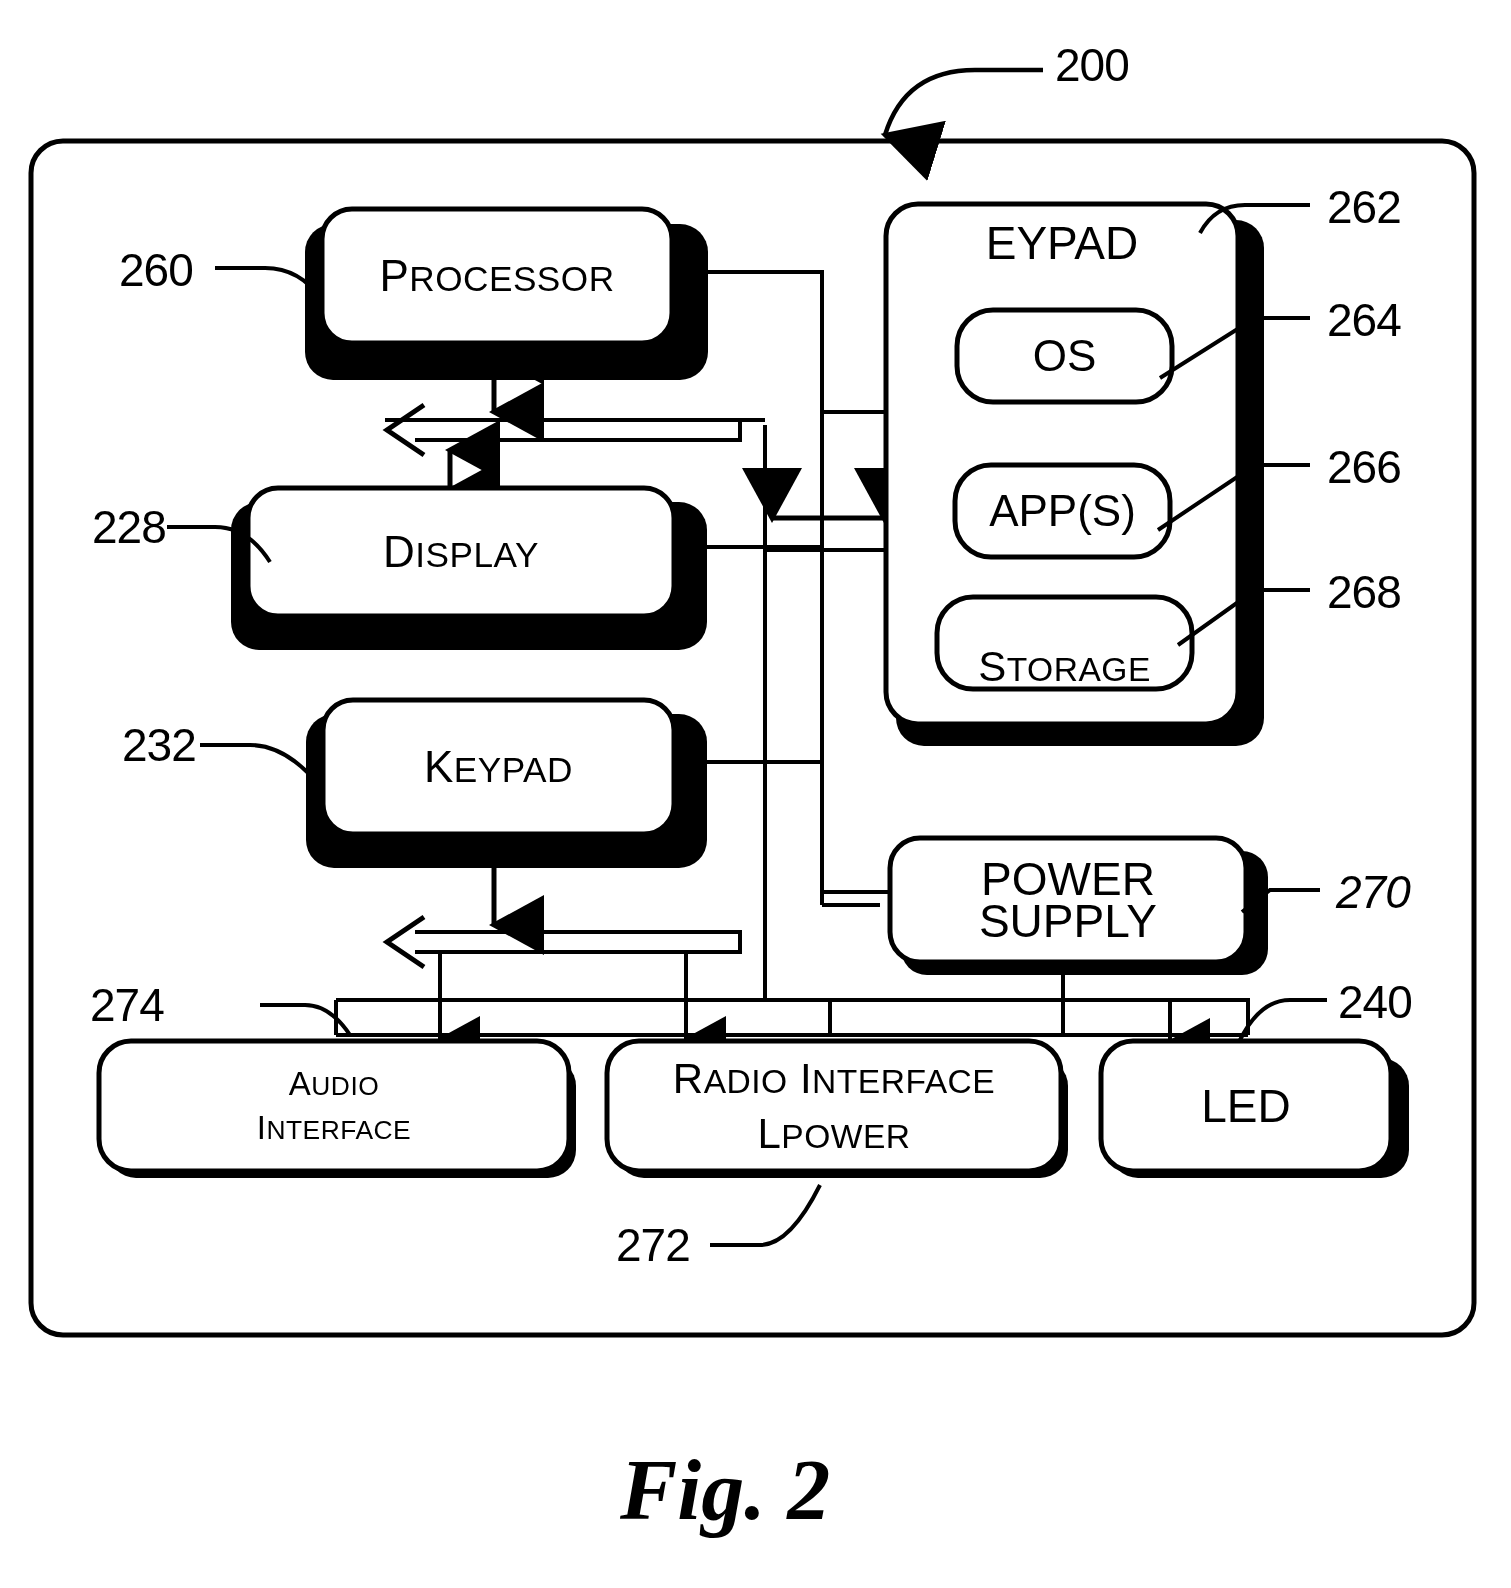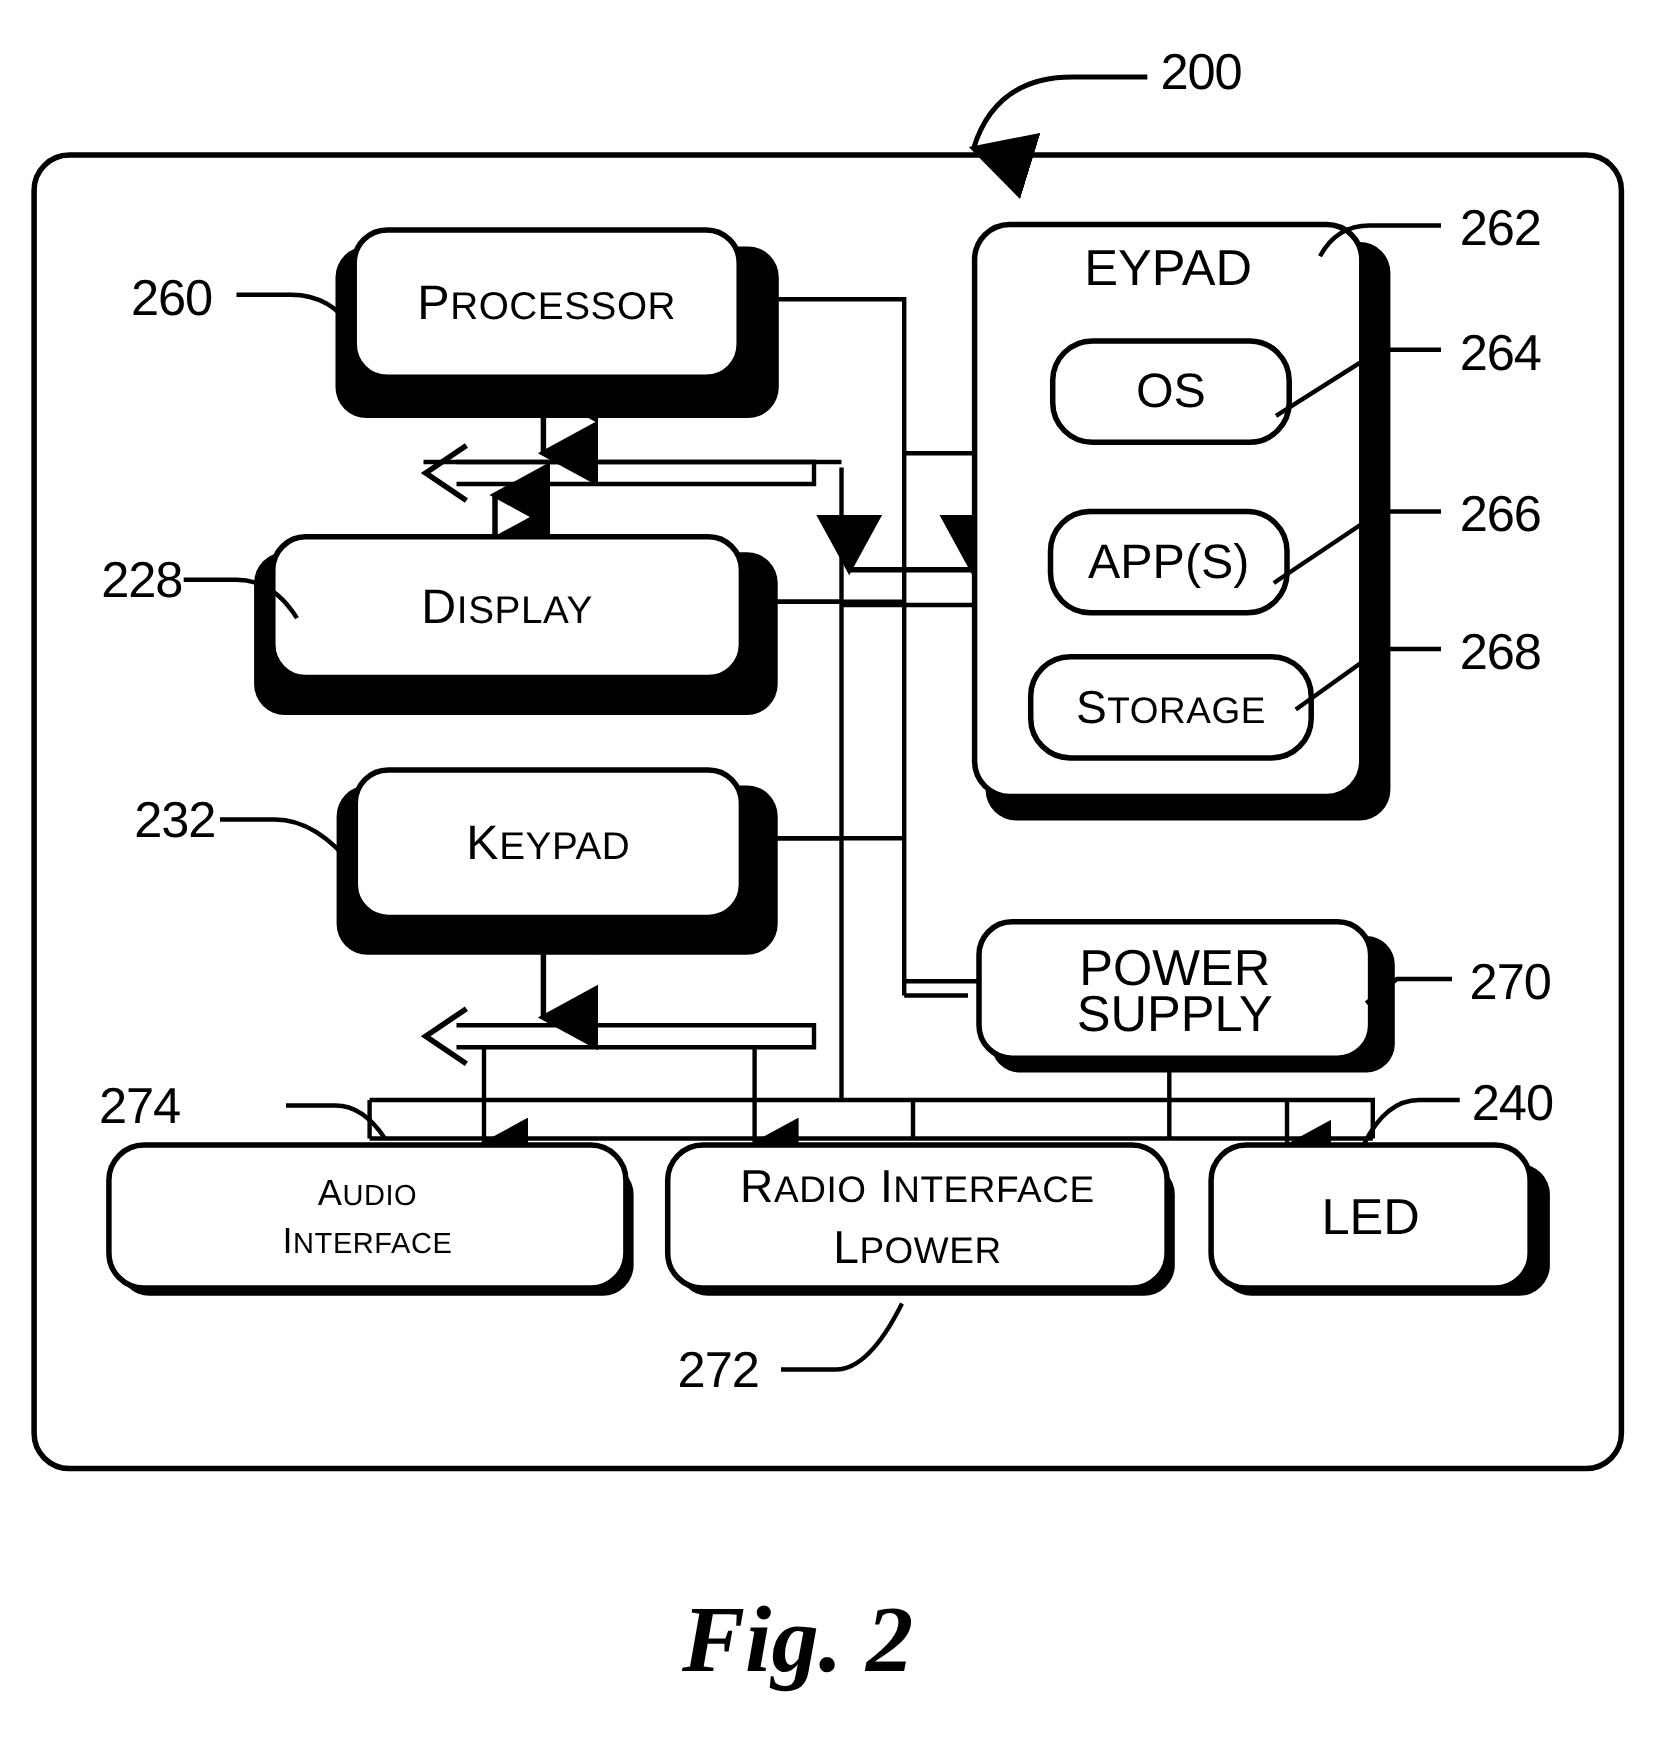--- a/index.html
+++ b/index.html
@@ -166,21 +166,21 @@
   </svg>
 
   <div class="refnum" style="left:1055px;top:38px;">200</div>
   <div class="refnum" style="left:119px;top:243px;">260</div>
   <div class="refnum" style="left:1327px;top:180px;">262</div>
   <div class="refnum" style="left:1327px;top:293px;">264</div>
   <div class="refnum" style="left:1327px;top:440px;">266</div>
   <div class="refnum" style="left:1327px;top:565px;">268</div>
   <div class="refnum" style="left:92px;top:500px;">228</div>
   <div class="refnum" style="left:122px;top:718px;">232</div>
-  <div class="refnum" style="left:1336px;top:865px;">270</div>
+  <div class="refnum" style="left:1336px;top:865px;font-style:italic;">270</div>
   <div class="refnum" style="left:90px;top:978px;">274</div>
   <div class="refnum" style="left:1338px;top:975px;">240</div>
   <div class="refnum" style="left:616px;top:1218px;">272</div>
 
   <div class="boxlabel sc" style="left:322px;top:209px;width:350px;height:134px;font-size:44px;">
     <span><span class="cap">P</span><span class="sm">ROCESSOR</span></span>
   </div>
 
   <div class="boxlabel sc" style="left:248px;top:488px;width:426px;height:128px;font-size:44px;text-align:center;">
     <span><span class="cap">D</span><span class="sm">ISPLAY</span></span>
@@ -189,21 +189,21 @@
   <div class="boxlabel sc" style="left:323px;top:700px;width:351px;height:134px;font-size:44px;">
     <span><span class="cap">K</span><span class="sm">EYPAD</span></span>
   </div>
 
   <div class="boxlabel plain" style="left:886px;top:212px;width:352px;height:62px;font-size:46px;">EYPAD</div>
 
   <div class="boxlabel plain" style="left:957px;top:310px;width:215px;height:92px;font-size:44px;">OS</div>
 
   <div class="boxlabel plain" style="left:955px;top:465px;width:215px;height:92px;font-size:44px;">APP(S)</div>
 
-  <div class="boxlabel sc" style="left:937px;top:597px;width:255px;height:92px;font-size:42px;">
+  <div class="boxlabel sc" style="left:937px;top:621px;width:255px;height:92px;font-size:42px;">
     <span><span class="cap">S</span><span class="sm">TORAGE</span></span>
   </div>
 
   <div class="boxlabel plain" style="left:890px;top:838px;width:356px;height:124px;font-size:46px;line-height:0.92;flex-direction:column;">
     <span>POWER</span>
     <span>SUPPLY</span>
   </div>
 
   <div class="boxlabel sc" style="left:99px;top:1041px;width:470px;height:130px;font-size:33px;line-height:1.32;flex-direction:column;">
     <span><span class="cap">A</span><span class="sm">UDIO</span></span>

